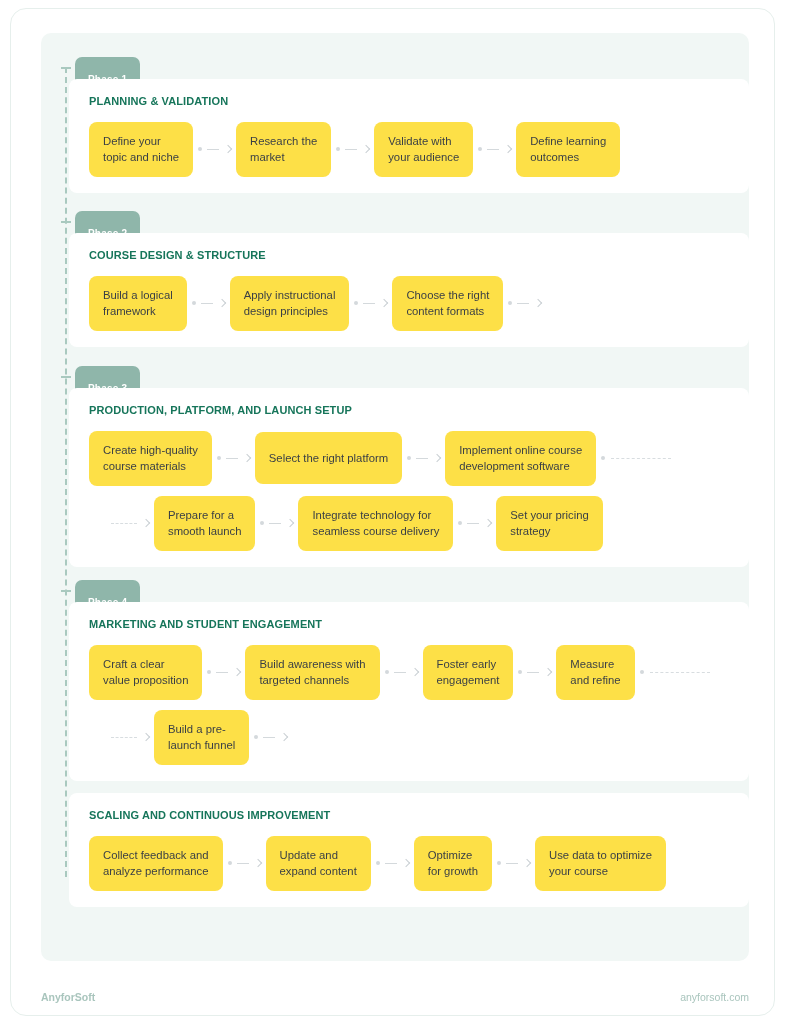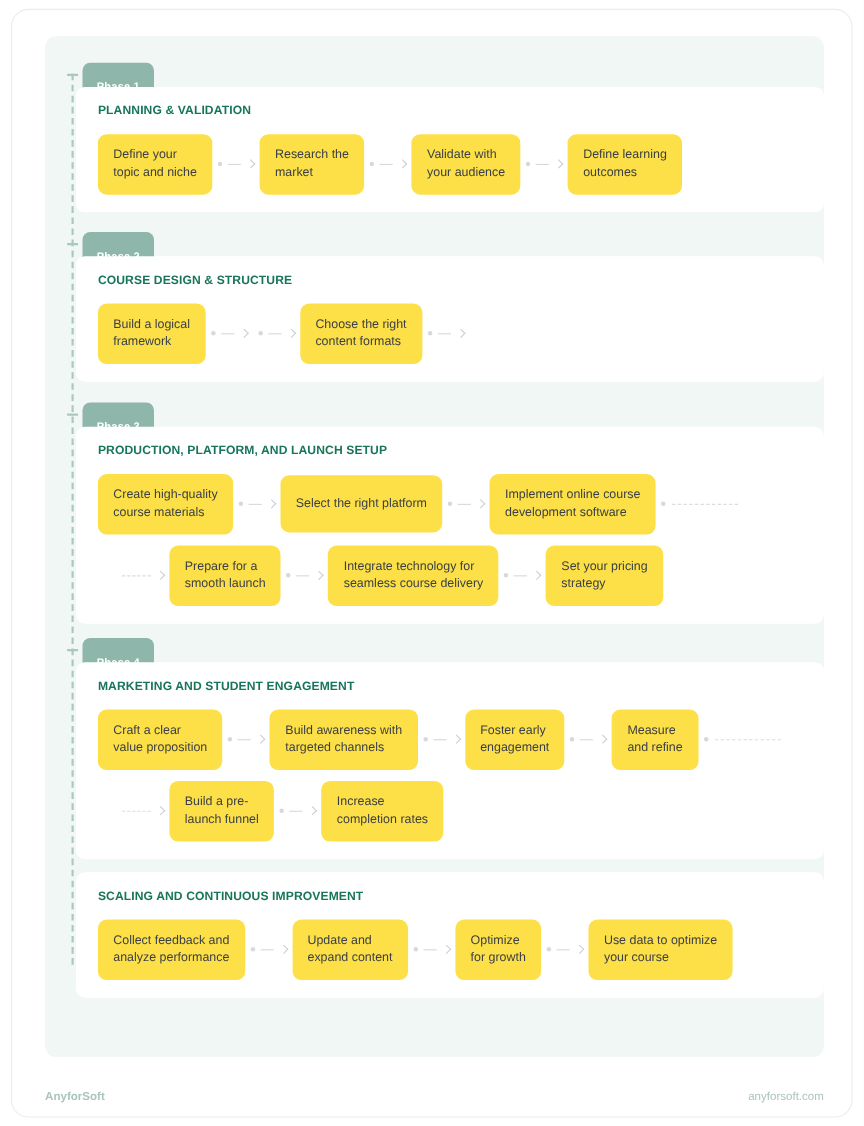--- a/index.html
+++ b/index.html
@@ -262,20 +262,22 @@
               <div class="panel-title">COURSE DESIGN &amp; STRUCTURE</div>
               <div class="rows">
                 <div class="row">
                   <div class="chip">Build a logical
 framework</div>
                   <div class="conn">
                     <div class="dot"></div>
                     <div class="dash"></div>
                     <div class="chev"></div>
                   </div>
+                  <div class="chip">Apply instructional
+design principles</div>
                   <div class="conn">
                     <div class="dot"></div>
                     <div class="dash"></div>
                     <div class="chev"></div>
                   </div>
                   <div class="chip">Choose the right
 content formats</div>
                   <div class="conn">
                     <div class="dot"></div>
                     <div class="dash"></div>
@@ -381,22 +383,20 @@
                     <div class="trail"></div>
                     <div class="chev"></div>
                   </div>
                   <div class="chip">Build a pre-
 launch funnel</div>
                   <div class="conn">
                     <div class="dot"></div>
                     <div class="dash"></div>
                     <div class="chev"></div>
                   </div>
-                  <div class="chip">Increase
-completion rates</div>
                 </div>
               </div>
             </div>
           </div>
           <div class="phase" style="top: 760px;">
             <div class="panel">
               <div class="panel-title">SCALING AND CONTINUOUS IMPROVEMENT</div>
               <div class="rows">
                 <div class="row">
                   <div class="chip">Collect feedback and

